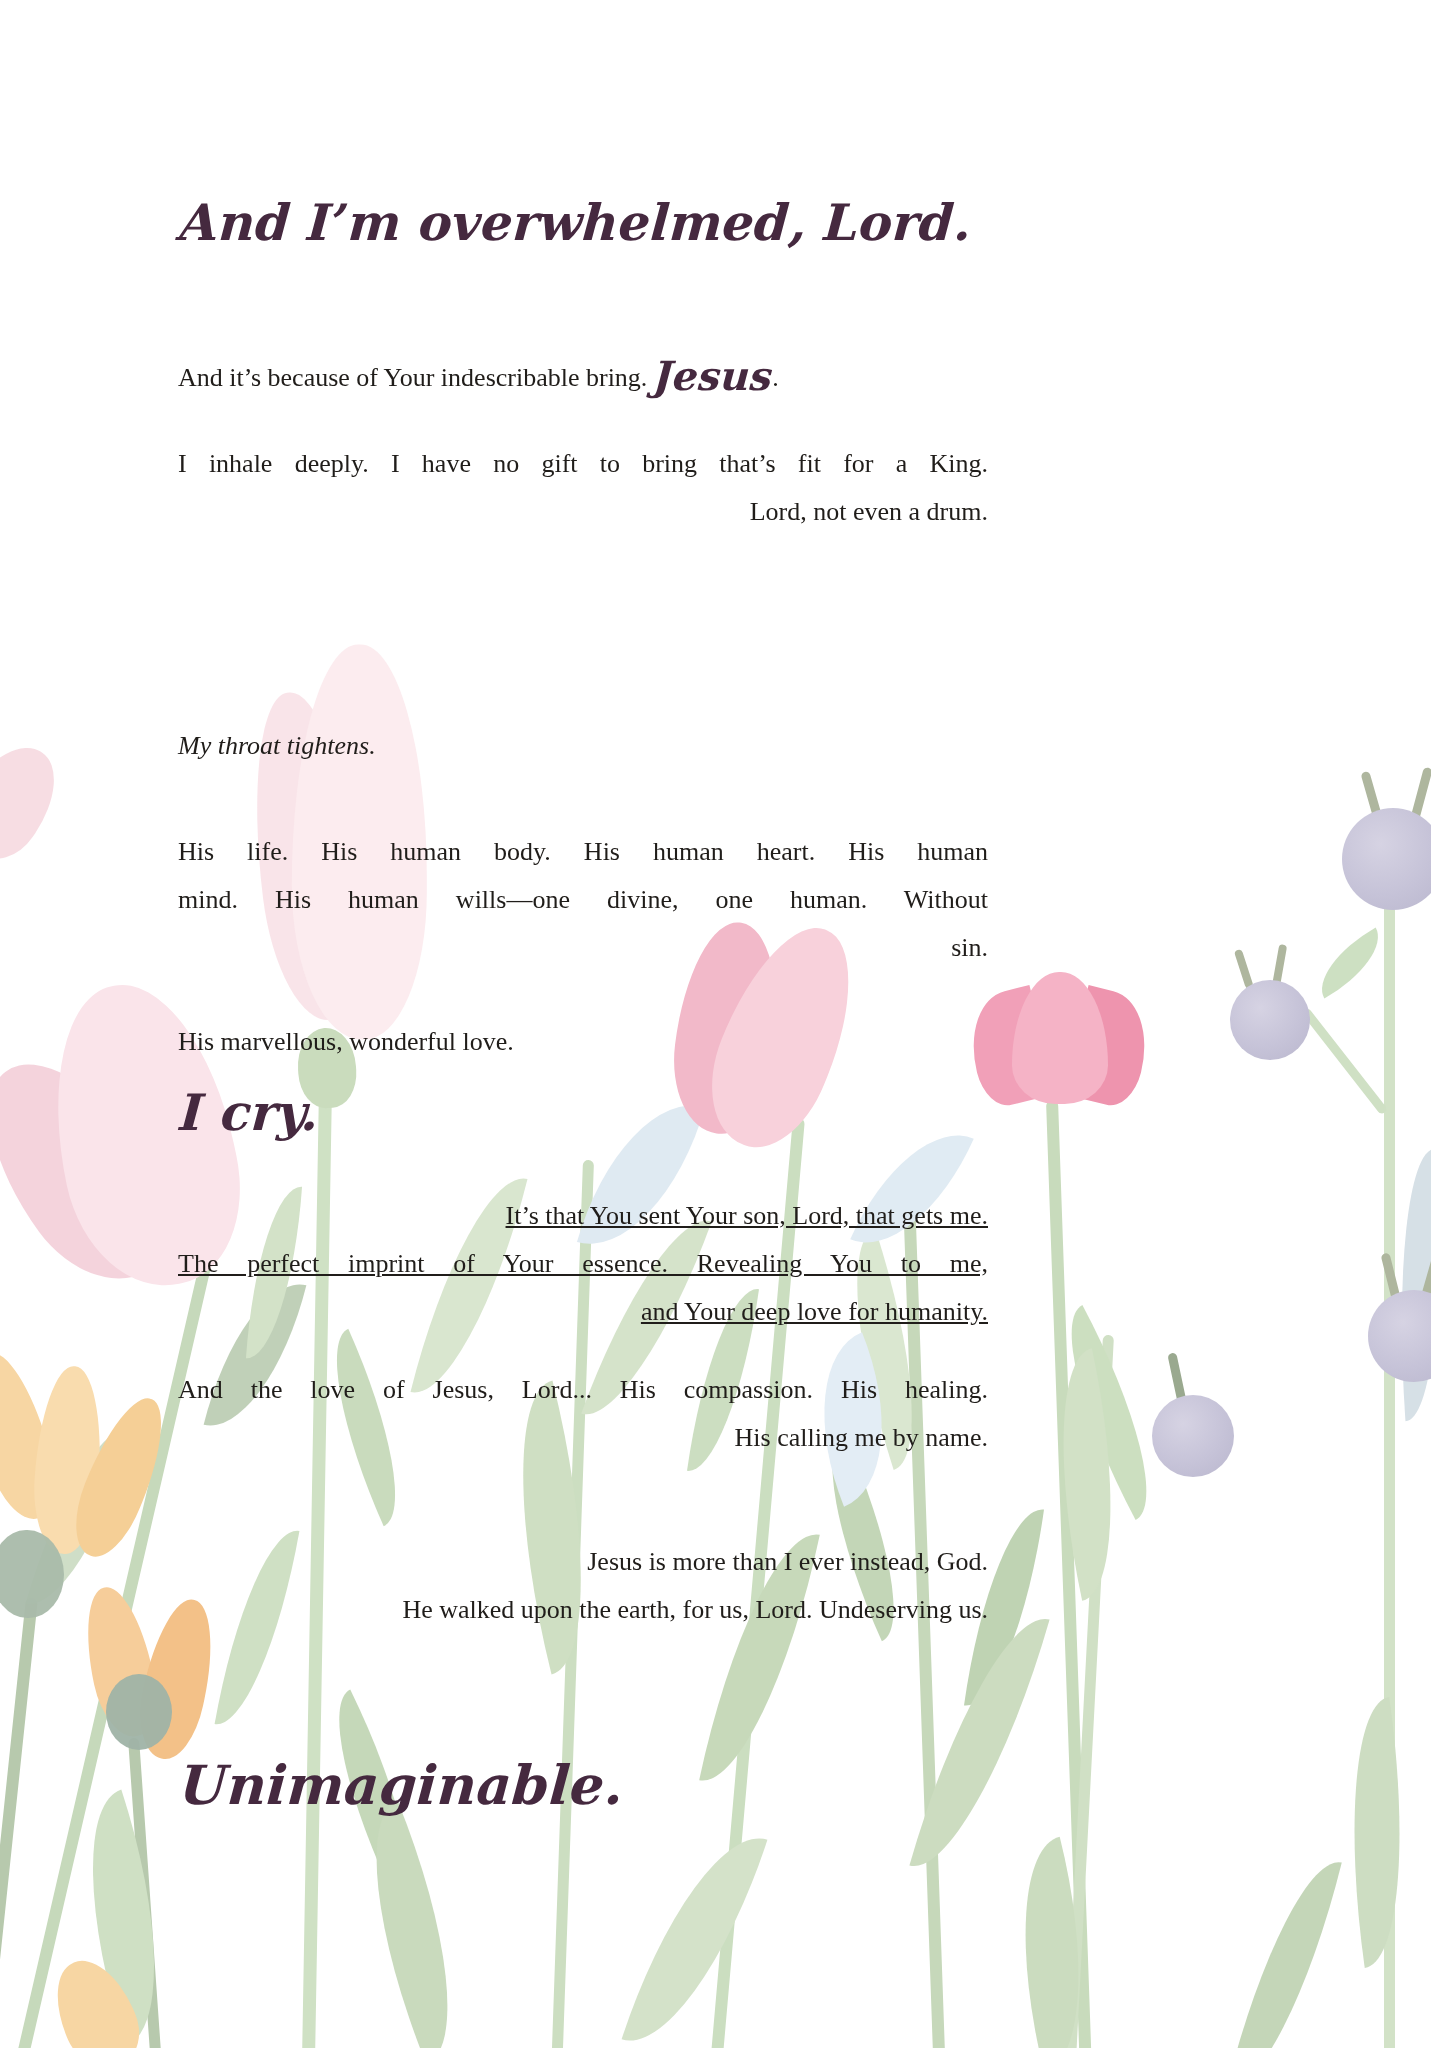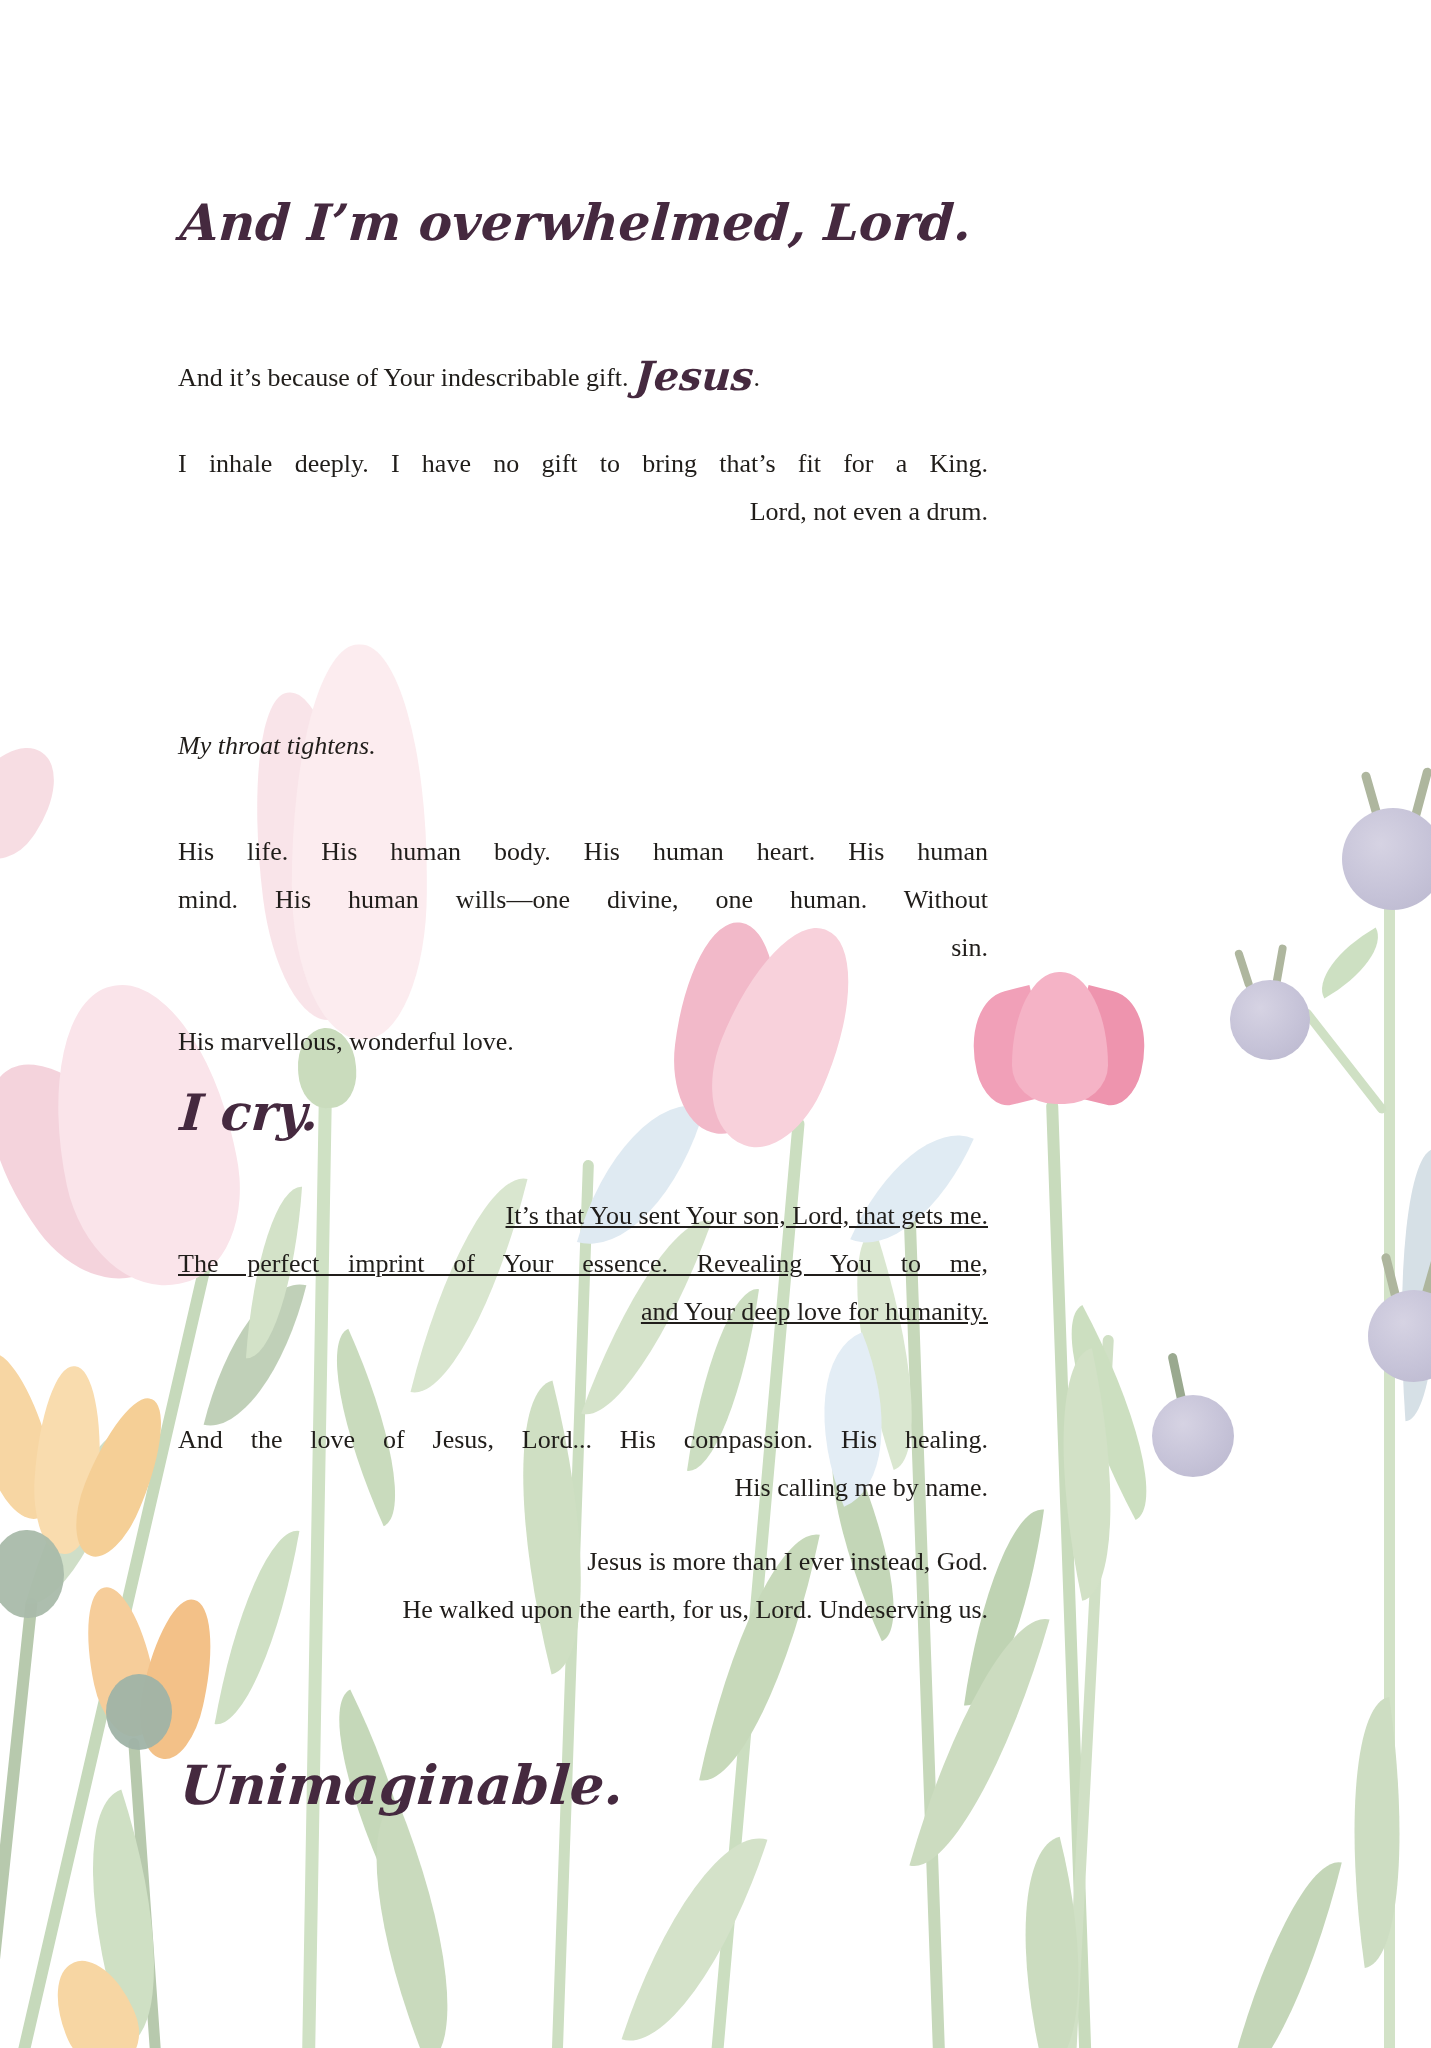--- a/index.html
+++ b/index.html
@@ -131,21 +131,21 @@
     <div class="fl petal" style="left:146px;top:1598px;width:62px;height:162px;background:#f3c188;transform:rotate(12deg);"></div>
     <div class="fl round" style="left:106px;top:1674px;width:66px;height:76px;background:#9fb3a6;opacity:.95;"></div>
 
     <div class="fl petal" style="left:60px;top:1958px;width:72px;height:112px;background:#f7d6a3;transform:rotate(-24deg);"></div>
   </div>
 
   <div class="text-layer">
 
     <h1 class="tb script script-h" style="top:192px;">And I’m overwhelmed, Lord.</h1>
 
-    <p class="tb body-text" style="top:352px;line-height:52px;"><span>And it’s because of Your indescribable gift. </span><span class="script script-inline">Jesus</span><span>.</span></p>
+    <p class="tb body-text" style="top:352px;line-height:52px;"><span>And it’s because of Your indescribable bring. </span><span class="script script-inline">Jesus</span><span>.</span></p>
 
     <div class="tb body-text" style="top:440px;">
         <div class="line j">I inhale deeply. I have no gift to bring that’s fit for a King.</div>
         <div class="line">Lord, not even a drum.</div>
       </div>
 
 
     <p class="tb body-text italic" style="top:722px;">My throat tightens.</p>
 
     <div class="tb body-text" style="top:828px;">
@@ -157,21 +157,21 @@
     <p class="tb body-text" style="top:1018px;">His marvellous, wonderful love.</p>
 
     <h2 class="tb script script-h" style="top:1082px;">I cry.</h2>
 
     <div class="tb body-text" style="top:1192px;text-decoration:underline;">
         <div class="line">It’s that You sent Your son, Lord, that gets me.</div>
         <div class="line j">The perfect imprint of Your essence. Revealing You to me,</div>
         <div class="line">and Your deep love for humanity.</div>
       </div>
 
-    <div class="tb body-text" style="top:1416px;">
+    <div class="tb body-text" style="top:1366px;">
         <div class="line j">And the love of Jesus, Lord... His compassion. His healing.</div>
         <div class="line">His calling me by name.</div>
       </div>
 
     <div class="tb body-text" style="top:1538px;">
         <div class="line">Jesus is more than I ever instead, God.</div>
         <div class="line">He walked upon the earth, for us, Lord. Undeserving us.</div>
       </div>
 
 

